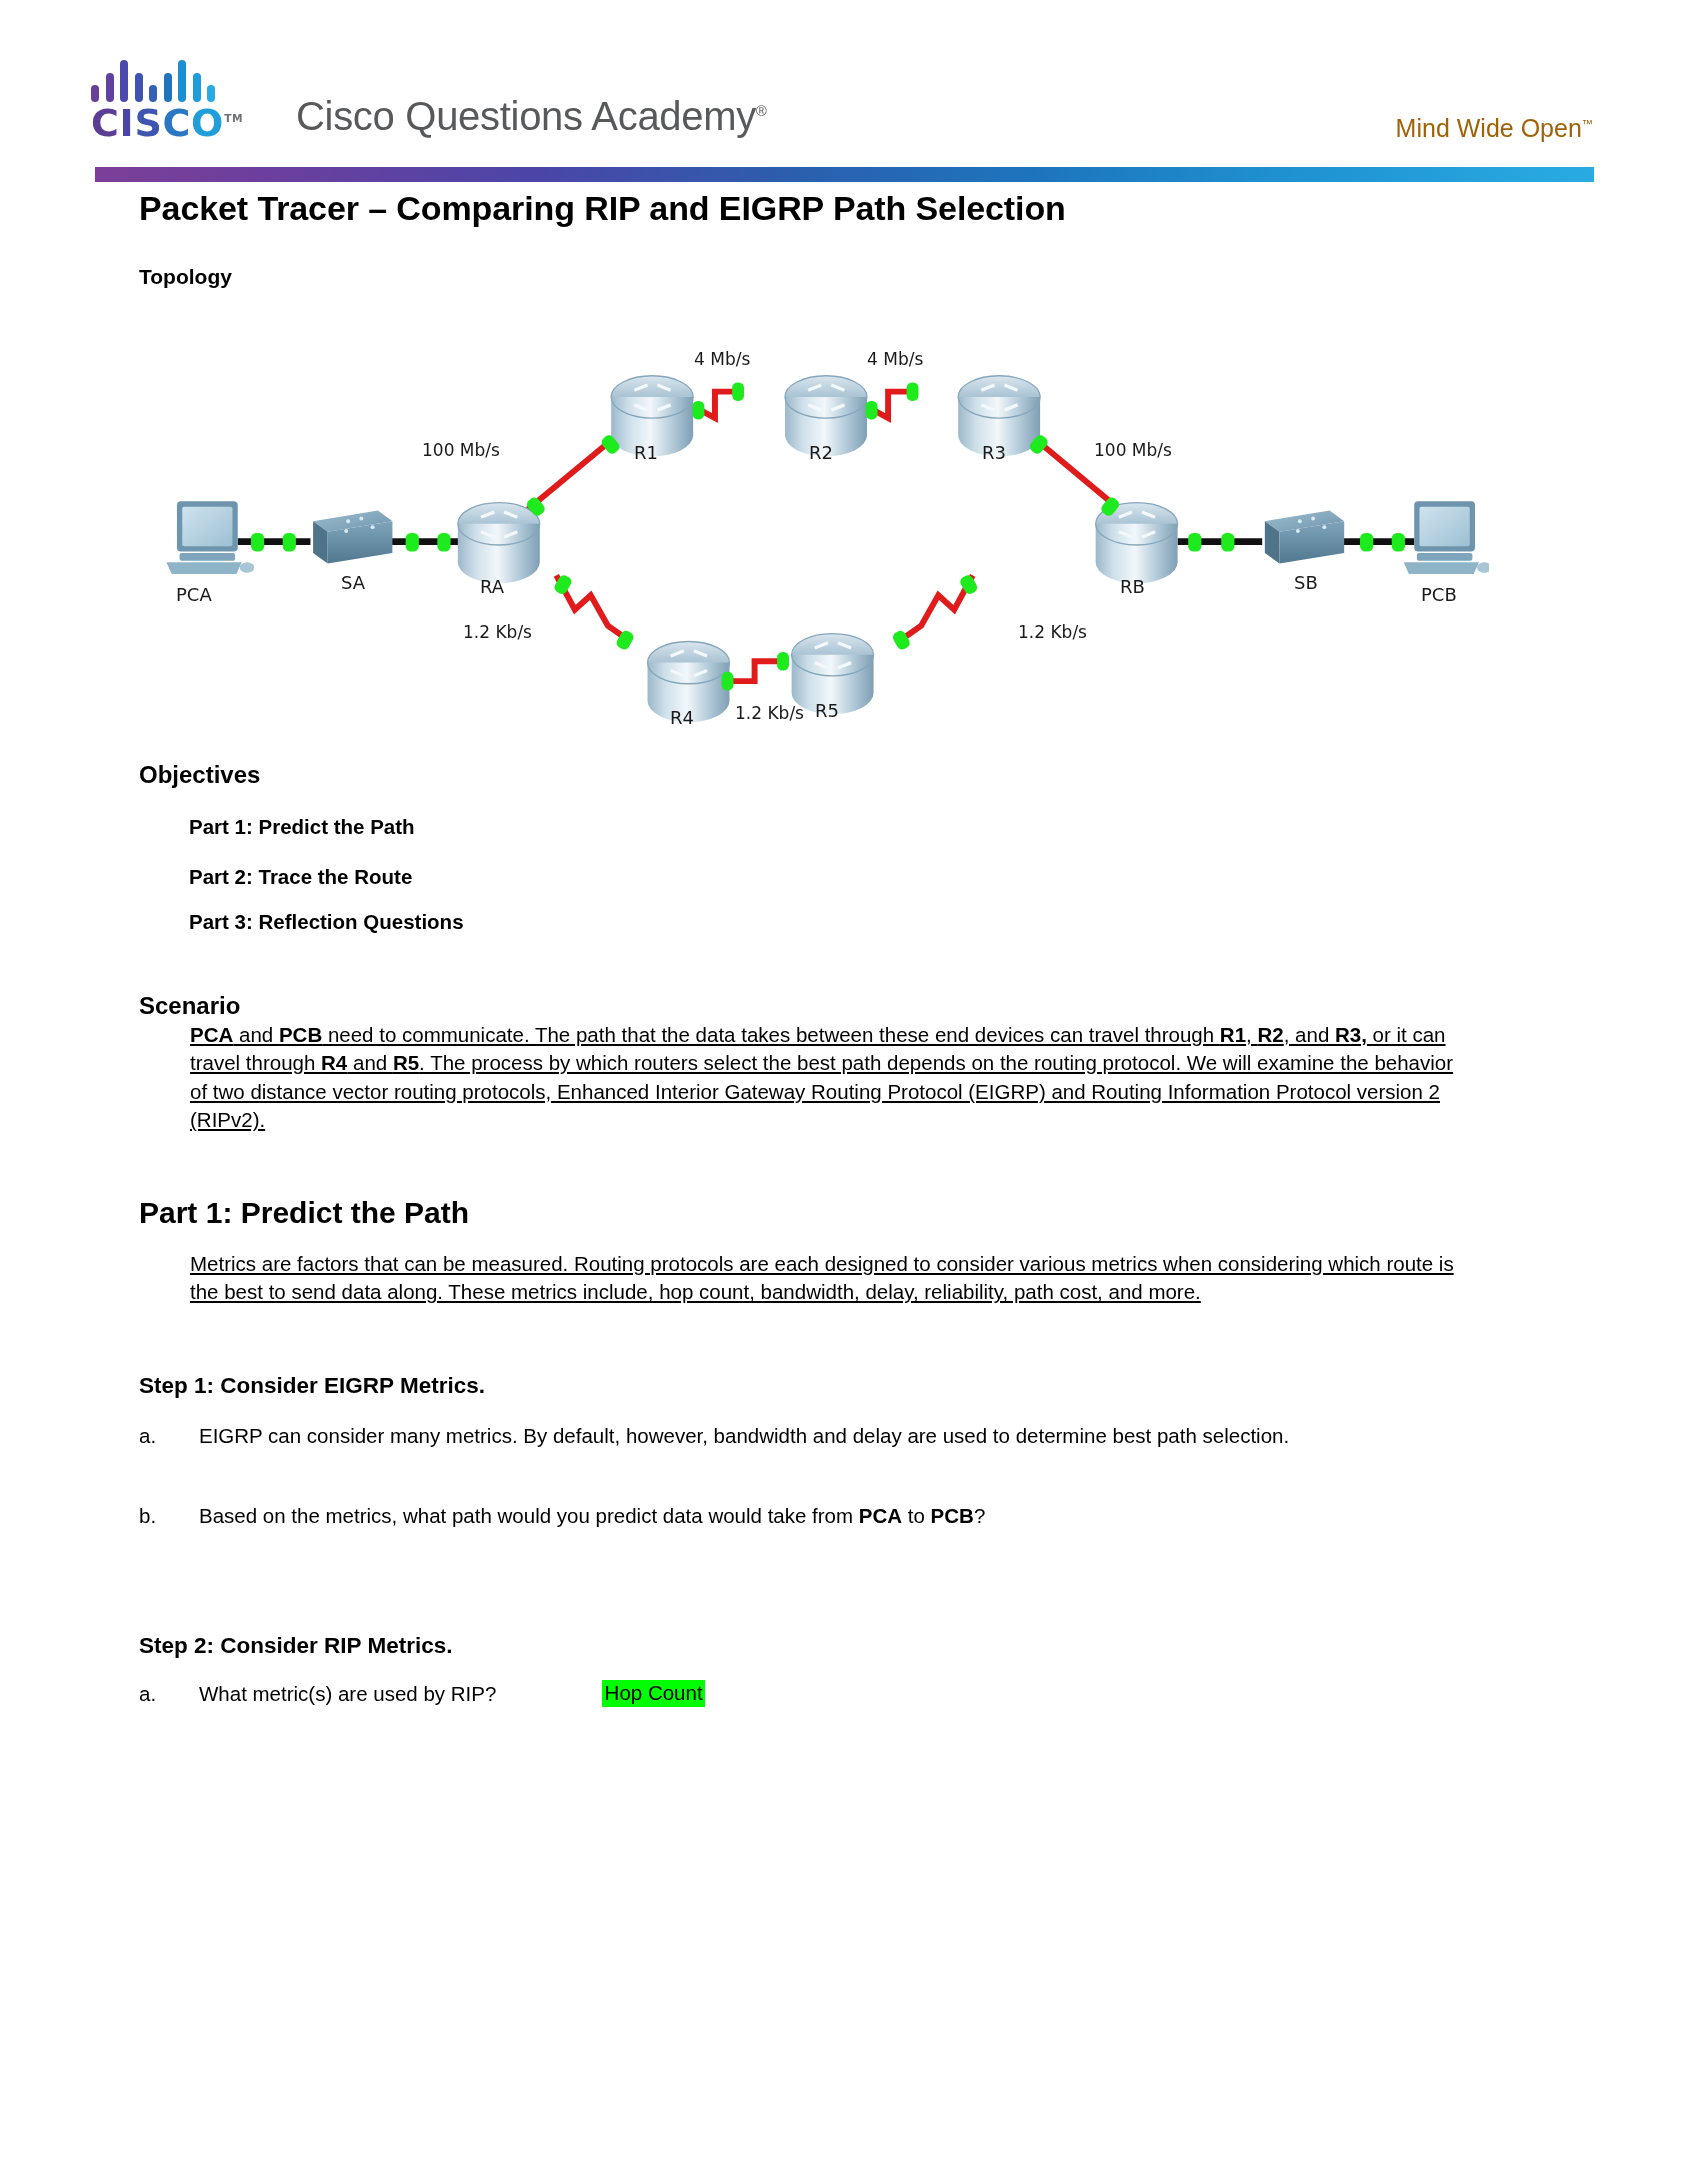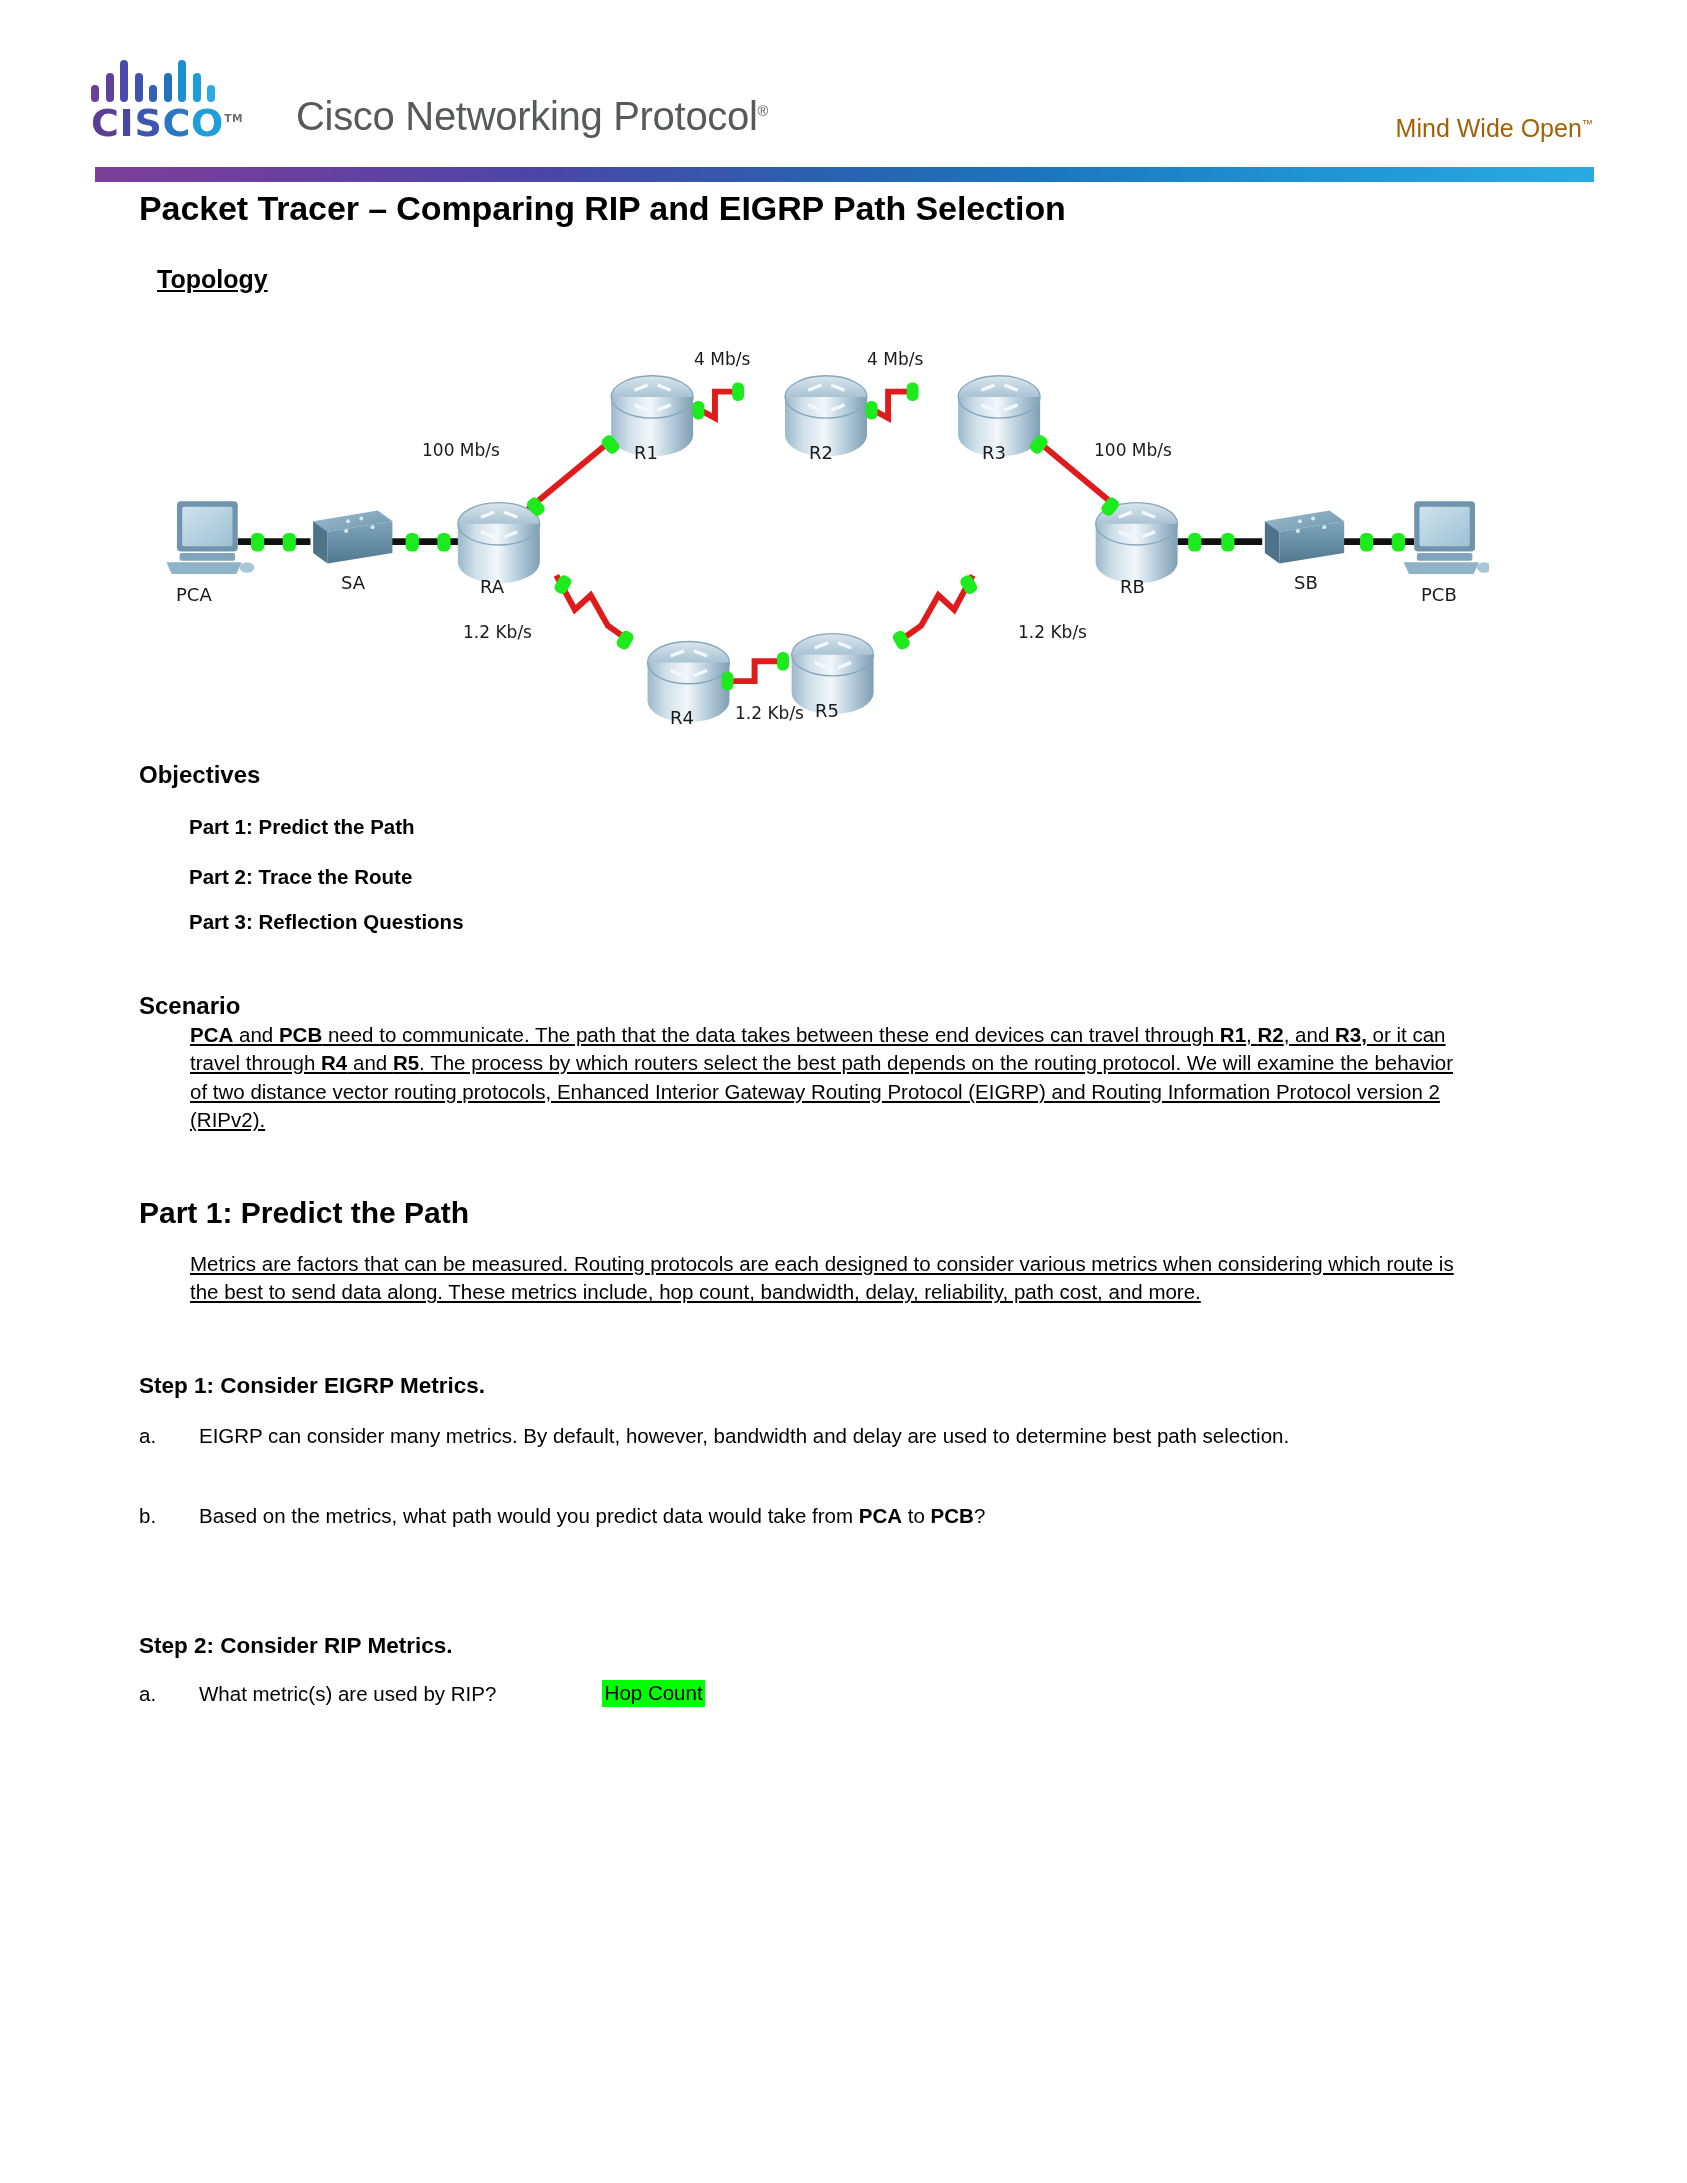--- a/index.html
+++ b/index.html
@@ -117,25 +117,24 @@
     position: absolute;
     left: 139px;
     top: 189px;
     font-size: 34px;
     font-weight: bold;
     letter-spacing: -0.1px;
     white-space: nowrap;
   }
   .h-topology {
     position: absolute;
-    left: 157px;
+    left: 139px;
     top: 265px;
-    font-size: 25px;
-    font-weight: bold;
-    text-decoration: underline;
+    font-size: 21px;
+    font-weight: bold;
   }
   .h1-section {
     position: absolute;
     left: 139px;
     font-size: 24px;
     font-weight: bold;
   }
   .h-part {
     position: absolute;
     left: 139px;
@@ -228,21 +227,21 @@
         <div class="cbar" style="left:44px;  height:29px; background:#3f54b2;"></div>
         <div class="cbar" style="left:58px;  height:17px; background:#3460b8;"></div>
         <div class="cbar" style="left:73px; height:29px; background:#2173be;"></div>
         <div class="cbar" style="left:87px; height:42px; background:#1b8fd2;"></div>
         <div class="cbar" style="left:102px; height:29px; background:#1f9dda;"></div>
         <div class="cbar" style="left:116px; height:17px; background:#29abe2;"></div>
       </div>
       <div class="cisco-word"><span style="color:#5b3d94;">C</span><span style="color:#4a46a5;">I</span><span style="color:#3f56b0;">S</span><span style="color:#2a77c4;">C</span><span style="color:#1f9ed9;">O</span><span class="tm">TM</span></div>
     </div>
 
-    <div class="academy-text"><span>Cisco Networking Protocol</span><span class="reg">®</span></div>
+    <div class="academy-text"><span>Cisco Questions Academy</span><span class="reg">®</span></div>
 
     <div class="tagline"><span>Mind Wide Open</span><span class="tm2">™</span></div>
 
     <div class="rule-bar"></div>
   </div>
 
   <div class="doc-title">Packet Tracer – Comparing RIP and EIGRP Path Selection</div>
 
   <div class="h-topology">Topology</div>
 

